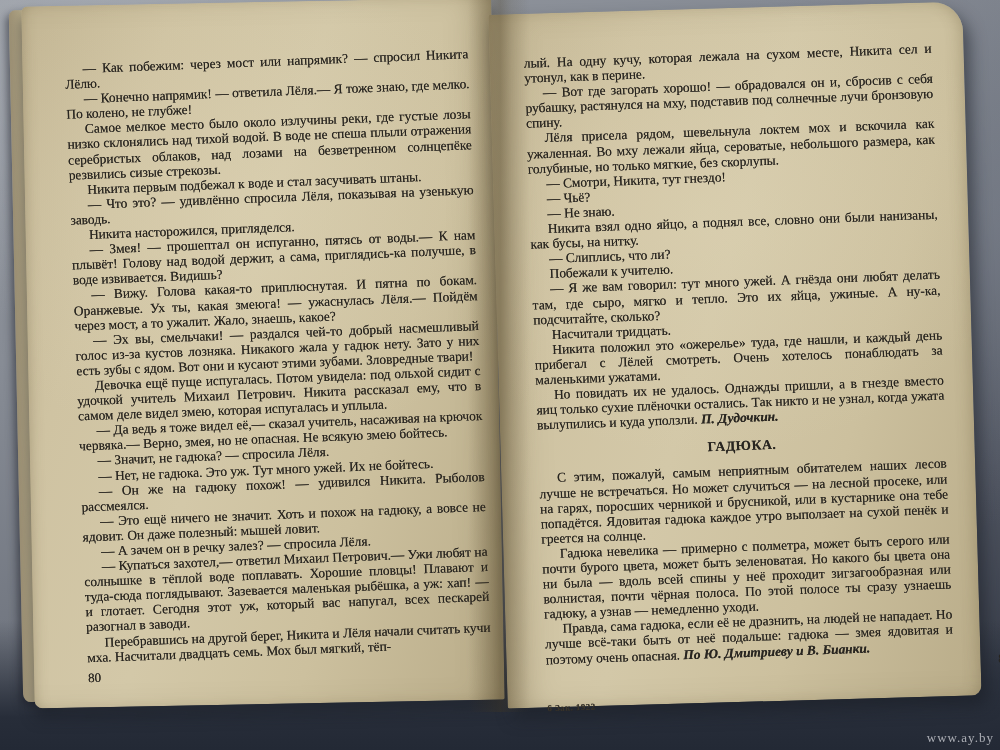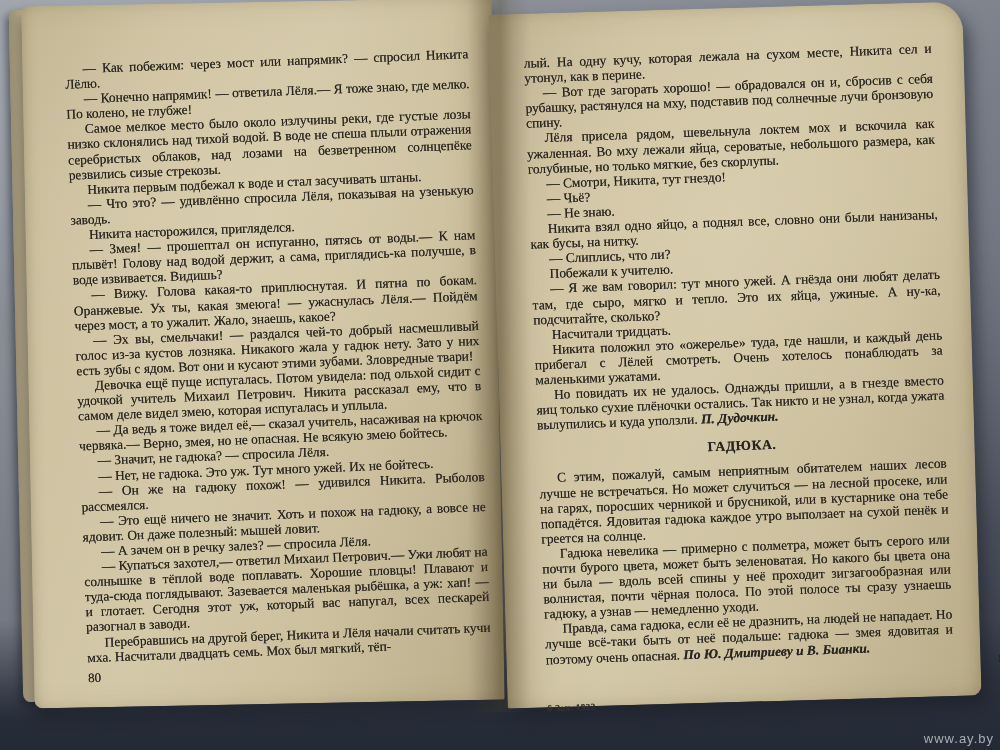--- a/index.html
+++ b/index.html
@@ -58,21 +58,21 @@
   .para{margin:0;text-indent:18px;}
   .para.flush{text-indent:0;}
   .author{font-weight:bold;font-style:italic;}
   .heading{margin:13px 0 10px;text-align:center;font-size:13.6px;font-weight:bold;letter-spacing:.6px;text-indent:0;}
   .page-number{font-size:13px;}
   .pn-left{margin-top:5px;text-indent:0;text-align:left;}
   .pn-right{position:absolute;right:-24px;bottom:28px;font-size:13px;}
   .footer-note{margin-top:34px;font-size:9px;letter-spacing:.4px;text-indent:0;text-align:left;font-weight:bold;color:#3a352c;}
   .watermark{
     position:absolute;right:6px;bottom:4px;
-    font-family:Liberation Sans, sans-serif;
+    font-family:Liberation Serif, serif;
     font-size:13px;color:rgba(215,216,222,.75);letter-spacing:1px;
   }
 </style>
 </head>
 <body>
 
 <div class="photo">
   <div class="table-shadow"></div>
 
   <div class="book">

